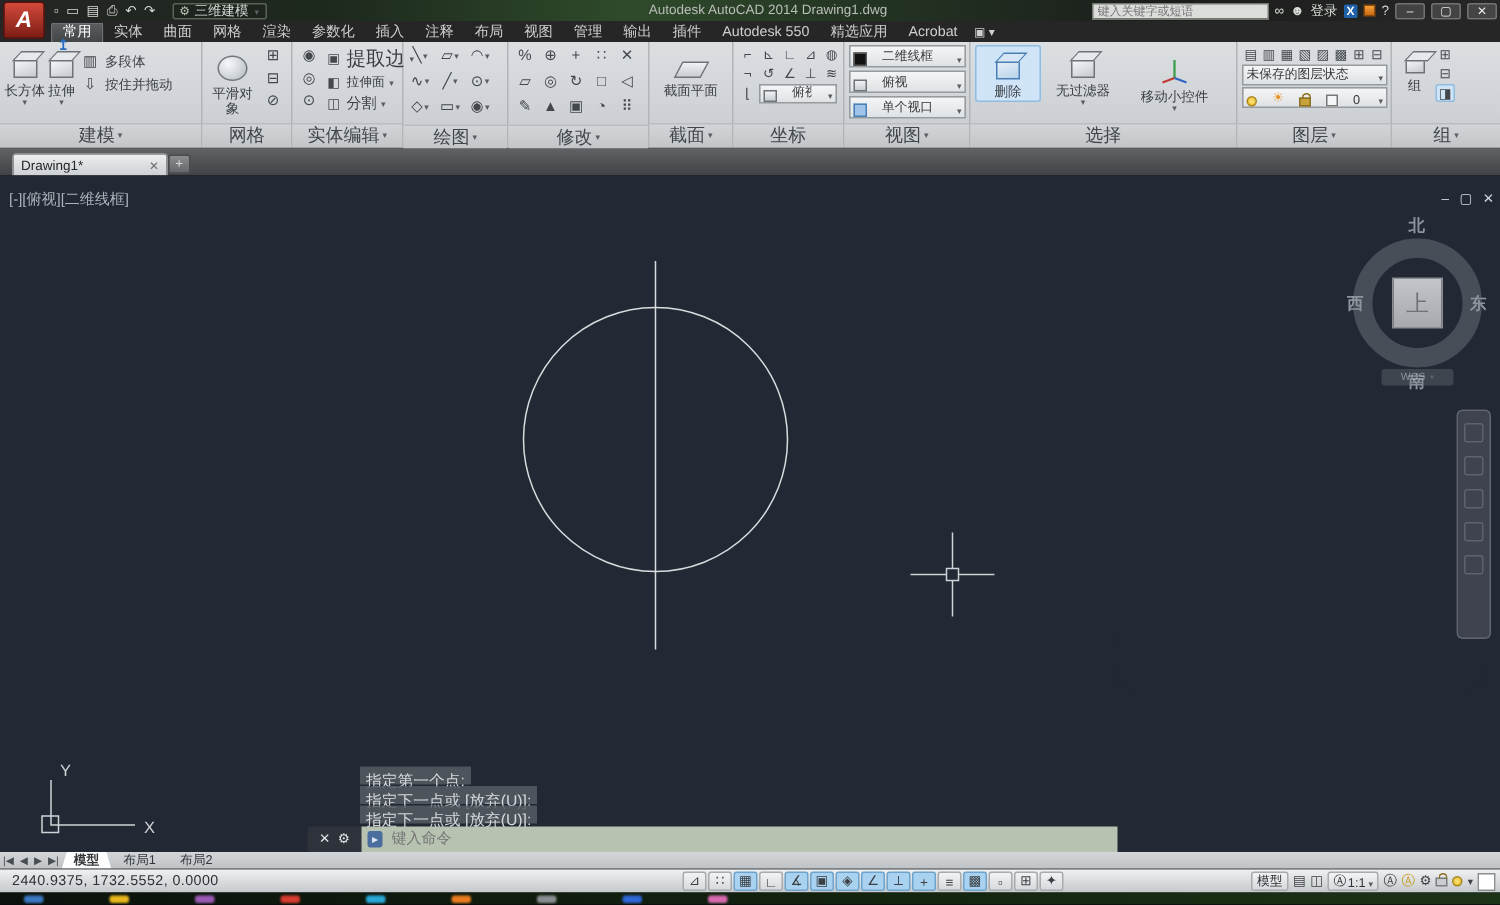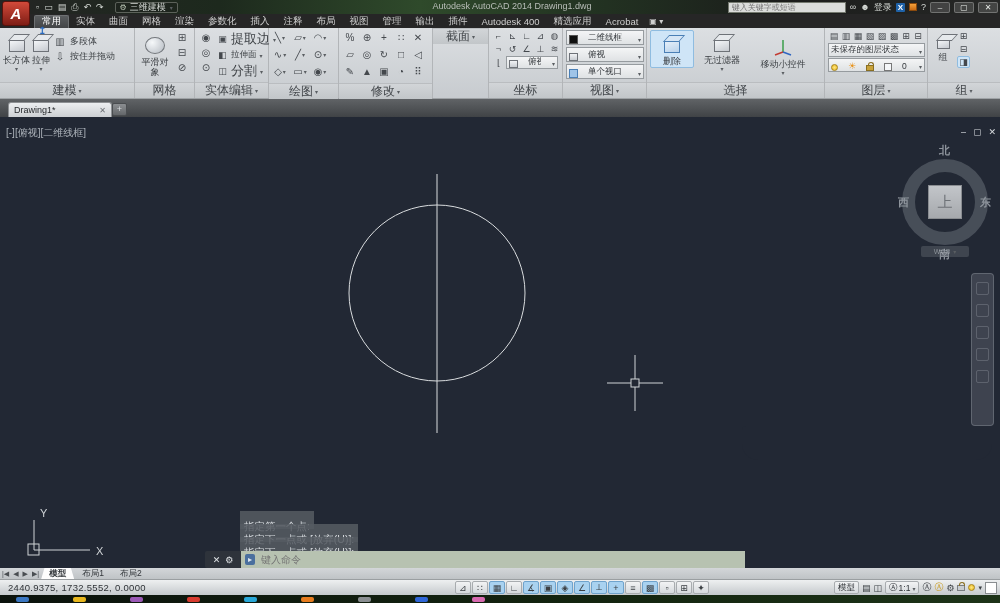--- a/index.html
+++ b/index.html
@@ -102,21 +102,21 @@
   #vc .e{position:absolute;left:84px;top:52px;font-size:11px;font-weight:bold;}
   #wcsbar{position:absolute;left:921px;top:129px;width:48px;height:11px;background:rgba(118,124,132,.35);
     border-radius:2px;color:rgba(200,205,210,.55);font-size:7px;display:flex;align-items:center;justify-content:center;gap:2px;}
   
   #navbar{position:absolute;left:971px;top:156px;width:23px;height:153px;background:rgba(128,134,142,.30);
     border:1px solid rgba(160,166,174,.35);border-radius:4px;display:flex;flex-direction:column;align-items:center;gap:9px;padding-top:8px;}
   #navbar .nvi{width:13px;height:13px;border:1px solid rgba(190,195,202,.45);border-radius:2px;opacity:.55;}
 
   
   .cmdline{position:absolute;left:240px;background:rgba(86,92,99,.85);color:#d6dade;font-size:10.5px;
-    height:12px;line-height:12px;padding:9px 4px;white-space:nowrap;}
+    height:12px;line-height:12px;padding:4px 4px;white-space:nowrap;}
   #cmdbar{position:absolute;left:205px;top:434px;width:540px;height:17px;display:flex;}
   #cmdtools{width:36px;background:#2e333b;display:flex;align-items:center;justify-content:center;gap:5px;
     color:#dfe3e6;font-size:9px;border-radius:2px 0 0 2px;}
   #cmdfield{flex:1;background:#b7c2b1;display:flex;align-items:center;gap:4px;padding:0 4px;}
   #cmdbadge{background:#4a6f9e;color:#dfe8f2;font-size:8px;height:11px;line-height:11px;padding:0 3px;border-radius:2px;}
   #cmdinput{flex:1;background:transparent;border:none;outline:none;font-size:10px;color:#7d848b;font-family:inherit;}
   #cmdblob{position:absolute;left:742px;top:426px;width:250px;height:34px;background:#222834;border-radius:4px 0 16px 16px;}
 
   
   #layoutstrip{position:absolute;left:0;top:568px;width:1000px;height:11px;background:linear-gradient(#d3d6d9,#bfc3c6);
@@ -185,21 +185,21 @@
     <span class="rtab">网格</span>
     <span class="rtab">渲染</span>
     <span class="rtab">参数化</span>
     <span class="rtab">插入</span>
     <span class="rtab">注释</span>
     <span class="rtab">布局</span>
     <span class="rtab">视图</span>
     <span class="rtab">管理</span>
     <span class="rtab">输出</span>
     <span class="rtab">插件</span>
-    <span class="rtab">Autodesk 400</span>
+    <span class="rtab">Autodesk 550</span>
     <span class="rtab">精选应用</span>
     <span class="rtab">Acrobat</span>
     <span class="rtab-extra">▣ ▾</span>
   </div>
 
   <div id="ribbon">
 
     <div class="panel" style="width:135px">
       <div class="pbody">
         <div class="bb">
@@ -252,21 +252,21 @@
           <div class="smallrow car">
             <span class="ic12">▣</span>
             <span style="font-size:13px">提取边</span>
           </div>
           <div class="smallrow car">
             <span class="ic12">◧</span>
             <span style="font-size:8.5px">拉伸面</span>
           </div>
           <div class="smallrow car">
             <span class="ic12">◫</span>
-            <span style="font-size:13px">分割</span>
+            <span style="font-size:10px">分割</span>
           </div>
         </div>
       </div>
       <div class="ptitle car">实体编辑</div>
     </div>
 
     <div class="panel" style="width:70px">
       <div class="pbody">
         <div class="grid3">
           <span class="ic car">╲</span>
@@ -300,20 +300,26 @@
           <span class="ic">▲</span>
           <span class="ic">▣</span>
           <span class="ic">◔</span>
           <span class="ic">⠿</span>
         </div>
       </div>
       <div class="ptitle car">修改</div>
     </div>
 
     <div class="panel" style="width:56px">
+      <div class="pbody" style="justify-content:center">
+        <div class="bb nocar">
+          <span class="plane3d"></span>
+          <span class="lb" style="white-space:normal;width:36px">截面平面</span>
+        </div>
+      </div>
       <div class="ptitle car">截面</div>
     </div>
 
     <div class="panel" style="width:74px">
       <div class="pbody">
         <div class="col">
           <div style="display:flex;gap:1px">
             <span class="ic12">⌐</span>
             <span class="ic12">⊾</span>
             <span class="ic12">∟</span>

